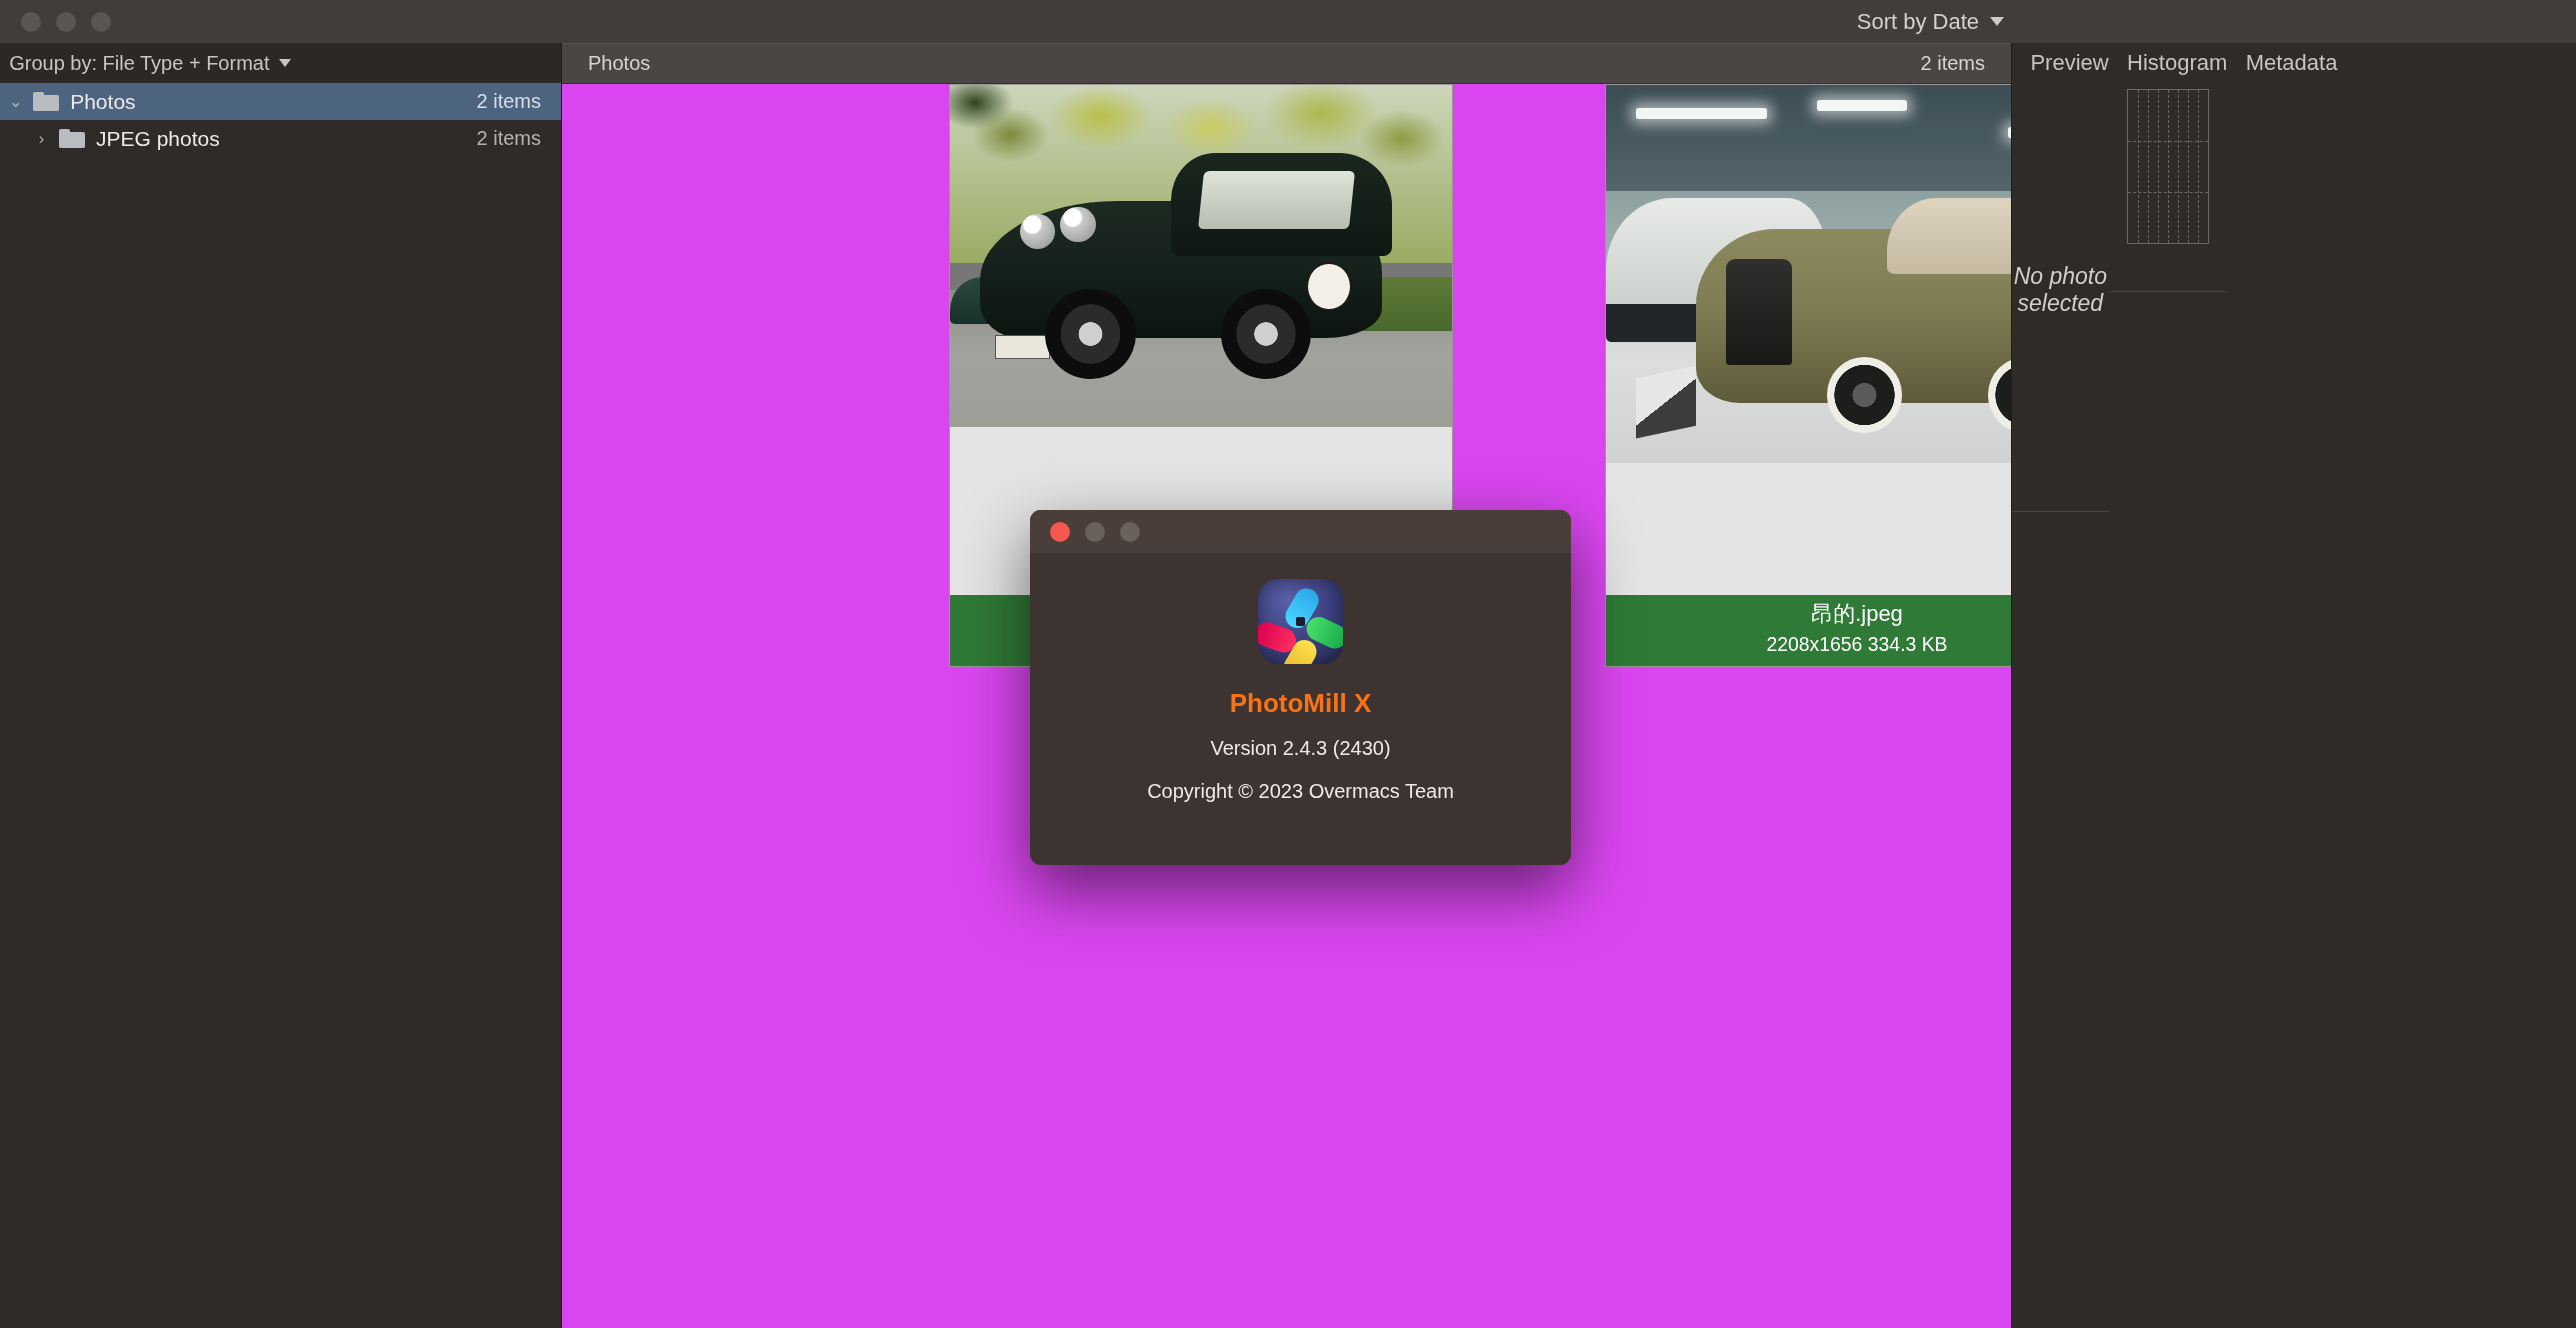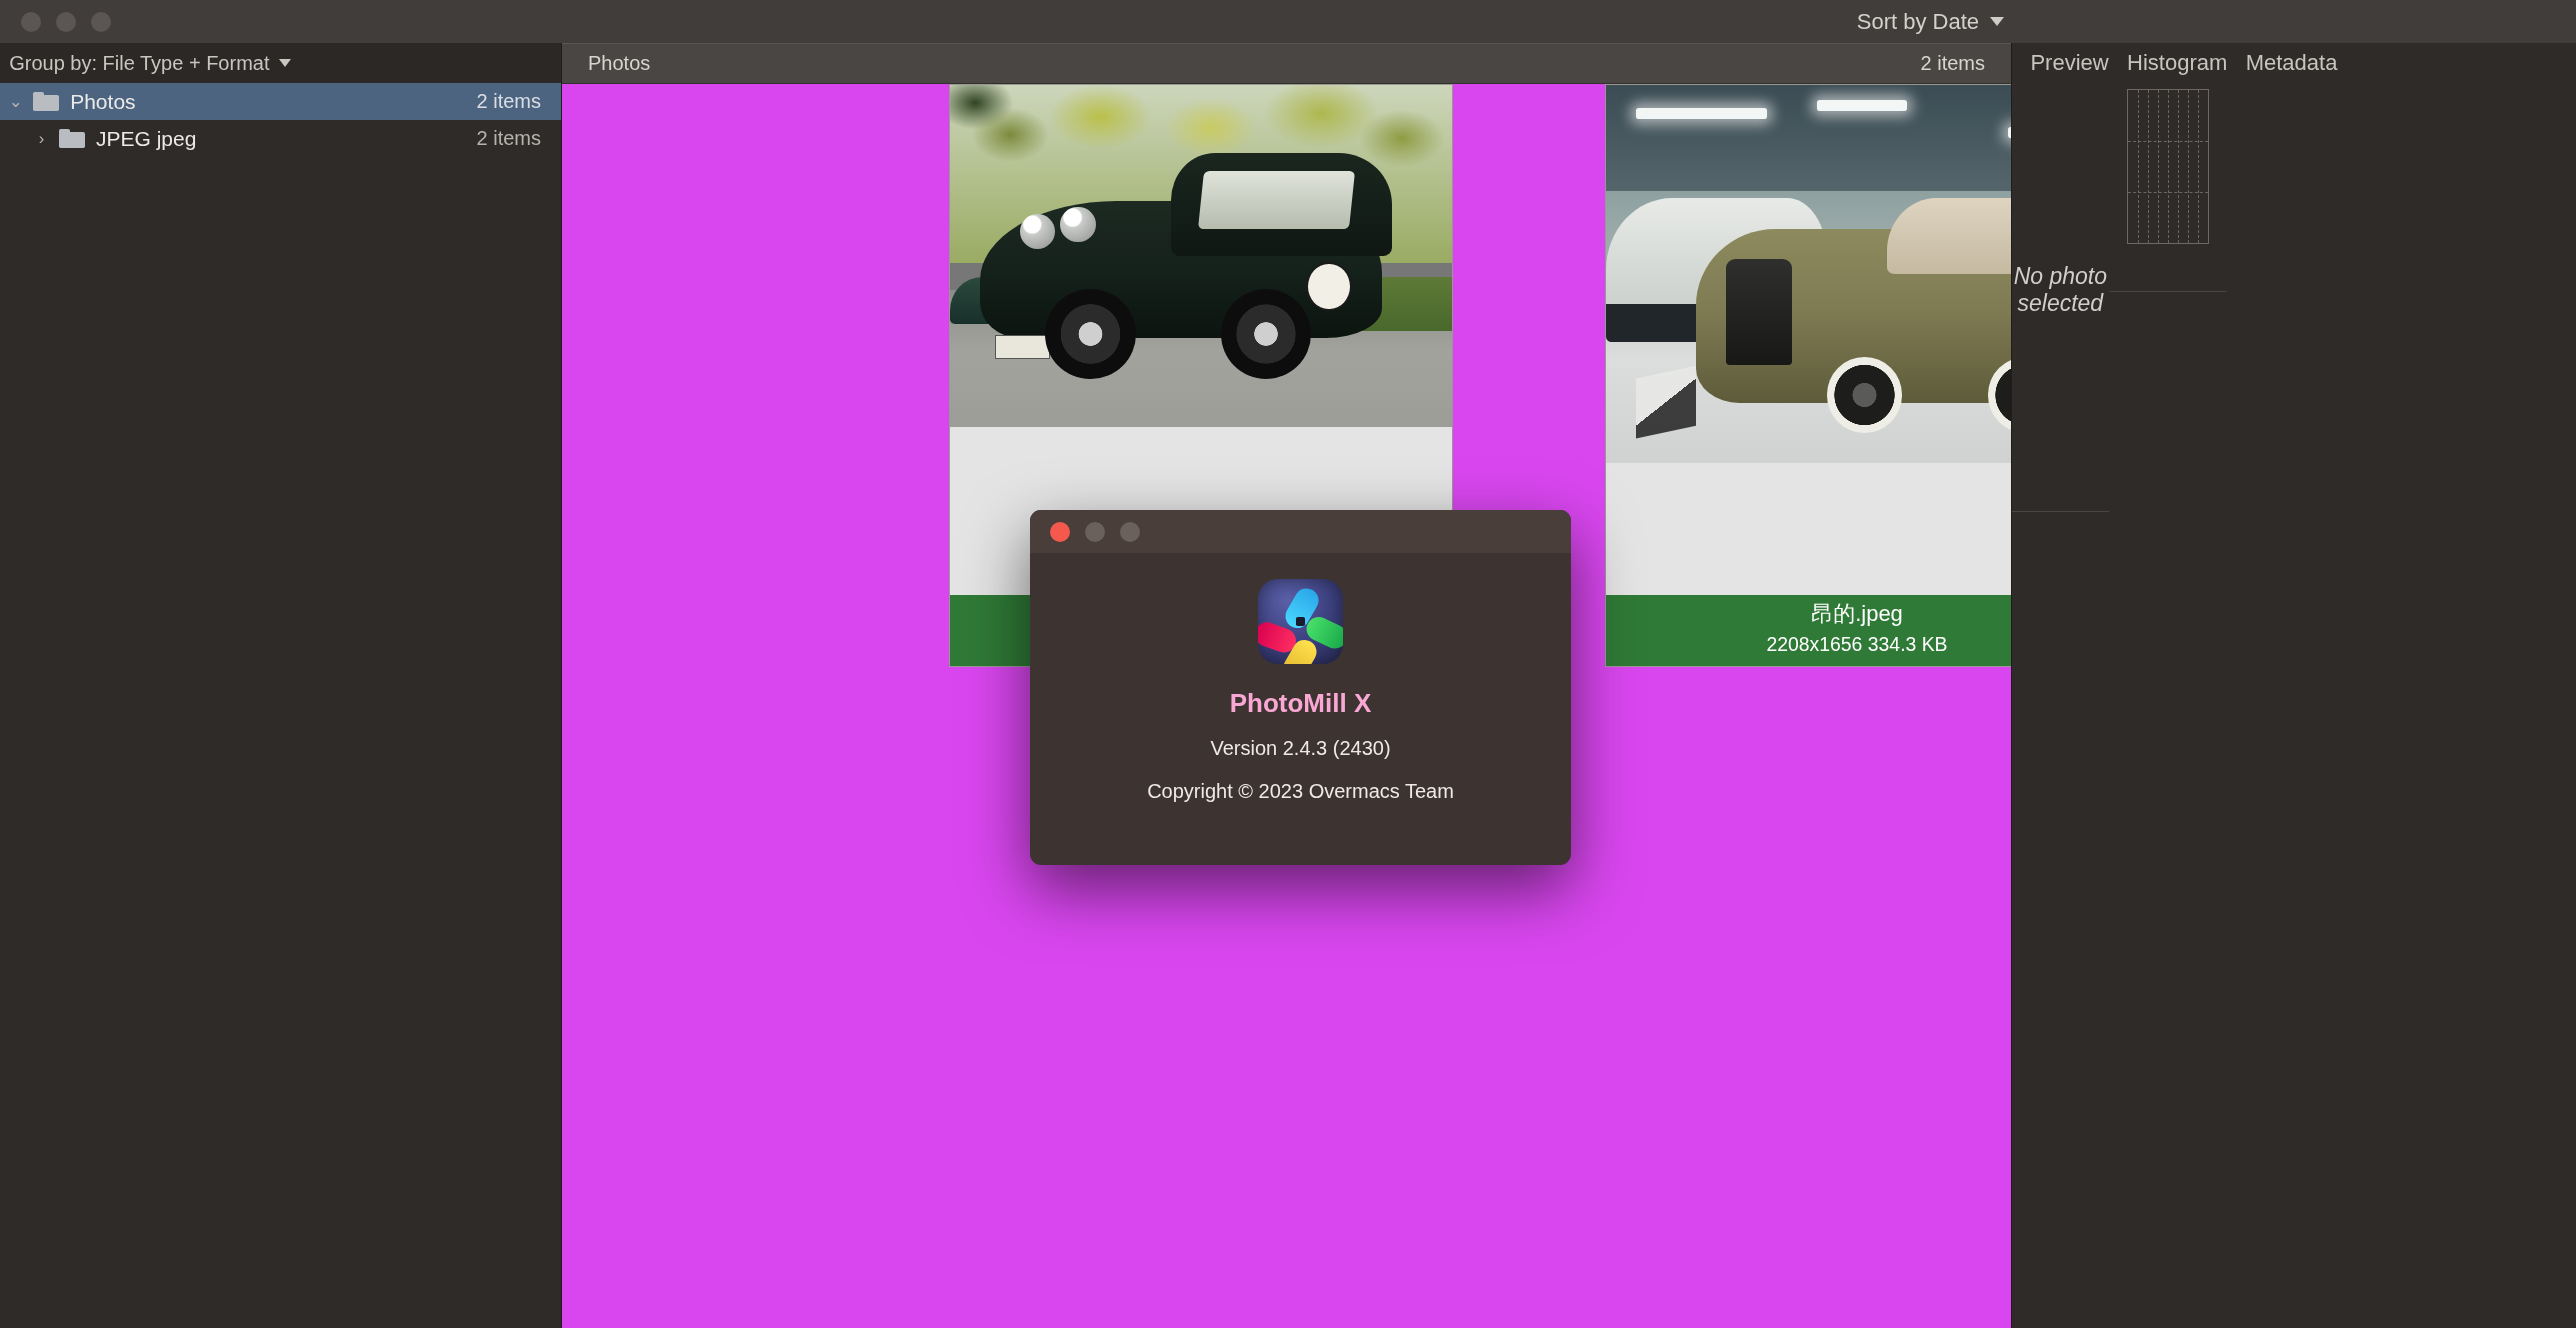--- a/index.html
+++ b/index.html
@@ -223,21 +223,21 @@
     background: radial-gradient(circle at 35% 25%, #5a5fa8 0%, #3b3f7d 55%, #272a52 100%);
     box-shadow: inset 0 0 18.4px rgba(0,0,0,.35);
   }
   .app-icon .blade { position: absolute; left: 50%; top: 50%; width: 42px; height: 24px; border-radius: 12px; transform-origin: 0% 50%; }
   .b-red   { background: linear-gradient(90deg, #ff2e63, #d7004f); transform: rotate(200deg) translate(1.8px,-12px); }
   .b-blue  { background: linear-gradient(90deg, #49d8ff, #2aa6e8); transform: rotate(-60deg) translate(1.8px,-12px); }
   .b-green { background: linear-gradient(90deg, #49e06a, #18a84a); transform: rotate(25deg) translate(1.8px,-12px); }
   .b-yellow{ background: linear-gradient(90deg, #ffe14d, #e0b52b); transform: rotate(120deg) translate(1.8px,-12px); }
   .app-icon .hub { position: absolute; left: 50%; top: 50%; width: 9.2px; height: 9.2px; margin: -4.6px 0 0 -4.6px;
     background: #1b1b2e; border-radius: 1.8px; }
-  .app-name { color: #f9a8d4; font-size: 26px; font-weight: bold; margin-top: 24px; }
+  .app-name { color: #f97316; font-size: 26px; font-weight: bold; margin-top: 24px; }
   .app-ver { color: #efeae7; font-size: 20px; margin-top: 18.4px; }
   .app-copy { color: #efeae7; font-size: 20px; margin-top: 19.4px; }
 </style>
 </head>
 <body>
 
 <div class="app">
 
   <div class="titlebar">
     <div class="traffic">
@@ -261,21 +261,21 @@
       <div class="tree">
         <div class="tree-row lvl1 selected">
           <span class="disc">⌄</span>
           <span class="folder-ico"></span>
           <span>Photos</span>
           <span class="count">2 items</span>
         </div>
         <div class="tree-row lvl2">
           <span class="disc">›</span>
           <span class="folder-ico"></span>
-          <span>JPEG jpeg</span>
+          <span>JPEG photos</span>
           <span class="count">2 items</span>
         </div>
       </div>
     </div>
 
     <div class="center">
       <div class="group-header">
         <span>Photos</span>
         <span>2 items</span>
       </div>

